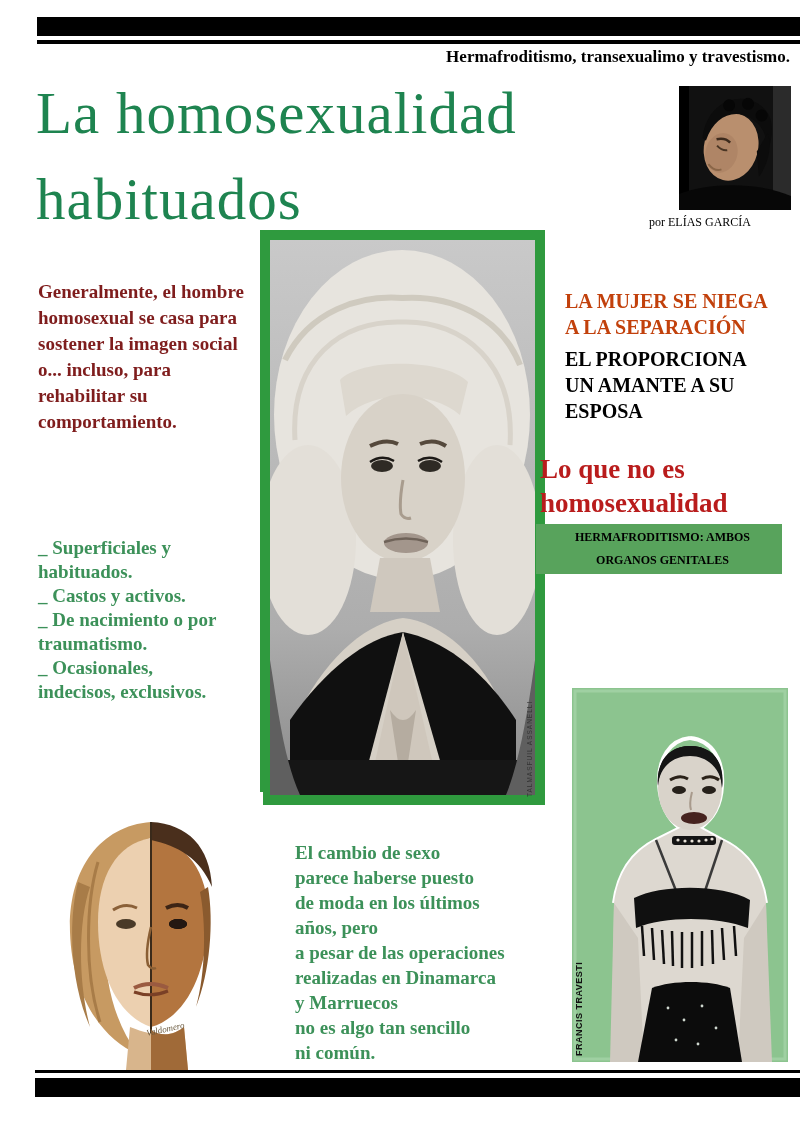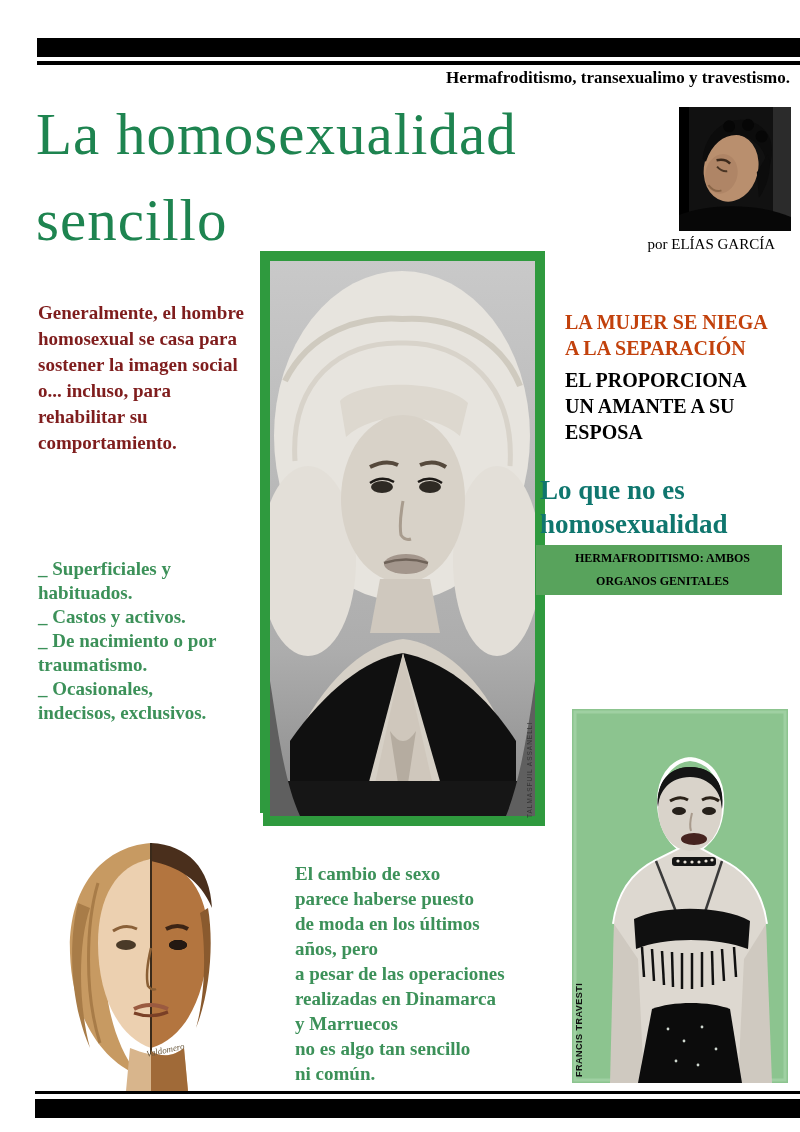--- a/index.html
+++ b/index.html
@@ -1,58 +1,58 @@
 <!DOCTYPE html>
 <html><head>
 <meta charset="utf-8">
 <style>
   html,body{margin:0;padding:0;background:#ffffff;}
   .page{position:relative;width:800px;height:1132px;background:#ffffff;overflow:hidden;
         font-family:"Liberation Serif", serif;}
-  .abs{position:absolute;margin-top:21px;}
+  .abs{position:absolute;}
   .preline{white-space:pre-line;}
 
   
   .bar-thick{left:37px;width:763px;height:19px;background:#000;}
   .bar-thin{left:37px;width:763px;height:4px;background:#000;}
   #bar-top-thick{top:17px;}
   #bar-top-thin{top:40px;}
   #bar-bottom-thin{top:1070px;height:3px;left:35px;width:765px;}
   #bar-bottom-thick{top:1078px;left:35px;width:765px;}
 
   
   #header-topic{top:47px;left:290px;width:500px;text-align:right;
     font-weight:bold;font-size:17px;color:#000;}
 
   
   #page-title{top:70px;left:36px;width:620px;font-size:59px;line-height:86px;
     color:#1e8450;letter-spacing:1px;}
 
   
   #author-photo{top:86px;left:679px;width:112px;height:124px;}
-  #byline{top:215px;left:560px;width:215px;text-align:right;font-size:15px;color:#000;}
+  #byline{top:215px;left:536px;width:215px;text-align:right;font-size:12px;color:#000;}
   #byline-role{top:236px;left:560px;width:215px;text-align:right;font-size:15px;color:#000;}
 
   
   #lead-paragraph{top:279px;left:38px;width:235px;font-weight:bold;font-size:19px;
     line-height:26px;color:#7f1d1d;}
 
   
   #center-photo{top:230px;left:260px;width:285px;height:575px;background:#2f9a3e;}
   #center-photo svg{position:absolute;top:10px;left:10px;}
   #center-photo-credit{position:absolute;right:12px;bottom:8px;
     font-family:"Liberation Sans", sans-serif;font-size:6.5px;color:#333;
     writing-mode:vertical-rl;transform:rotate(180deg);letter-spacing:1px;height:110px;}
 
   
   #claim-1{top:288px;left:565px;width:230px;font-weight:bold;font-size:20px;line-height:26px;color:#c2410c;}
   #claim-2{top:346px;left:565px;width:230px;font-weight:bold;font-size:20px;line-height:26px;color:#000;font-family:Liberation Serif, serif;}
 
   #section-heading{top:452px;left:540px;width:250px;font-weight:bold;font-size:27px;
-    line-height:34px;color:#0f766e;}
+    line-height:34px;color:#b91c1c;}
 
   .green-box{background:#58a35c;color:#000;font-weight:bold;font-size:12px;
     line-height:23px;text-align:center;display:flex;align-items:center;justify-content:center;padding-left:7px;}
   #green-box-0{top:524px;left:536px;width:239px;height:50px;}
   #green-box-1{top:599px;left:563px;width:212px;height:69px;}
 
   
   #types-heading{top:477px;left:38px;width:240px;font-weight:bold;font-size:19px;
     line-height:24px;color:#2e8b51;}
   #types-list{top:536px;left:38px;width:235px;font-weight:bold;font-size:19px;
@@ -78,21 +78,21 @@
 <body>
 
 <div class="page">
 
   <div id="bar-top-thick" class="abs bar-thick"></div>
   <div id="bar-top-thin" class="abs bar-thin"></div>
 
   <div id="header-topic" class="abs">Hermafroditismo, transexualimo y travestismo.</div>
 
   <div id="page-title" class="abs preline">La homosexualidad
-sencillo</div>
+habituados</div>
 
   <div id="author-photo" class="abs">
     <svg width="112" height="124" viewBox="0 0 112 124">
       <rect width="112" height="124" fill="#111111"></rect>
       <rect x="94" width="18" height="124" fill="#3a3a3a" opacity="0.65"></rect>
       <rect x="0" width="10" height="124" fill="#000000"></rect>
       <g transform="rotate(14 56 62)">
         <ellipse cx="52" cy="62" rx="27" ry="34" fill="#b98f6e"></ellipse>
         <ellipse cx="44" cy="70" rx="16" ry="20" fill="#a87f60" opacity="0.6"></ellipse>
         <path d="M22,60 C18,26 42,10 60,12 C84,14 92,34 88,62 C86,44 78,30 56,28 C40,28 28,40 26,62 Z" fill="#0c0c0c"></path>

